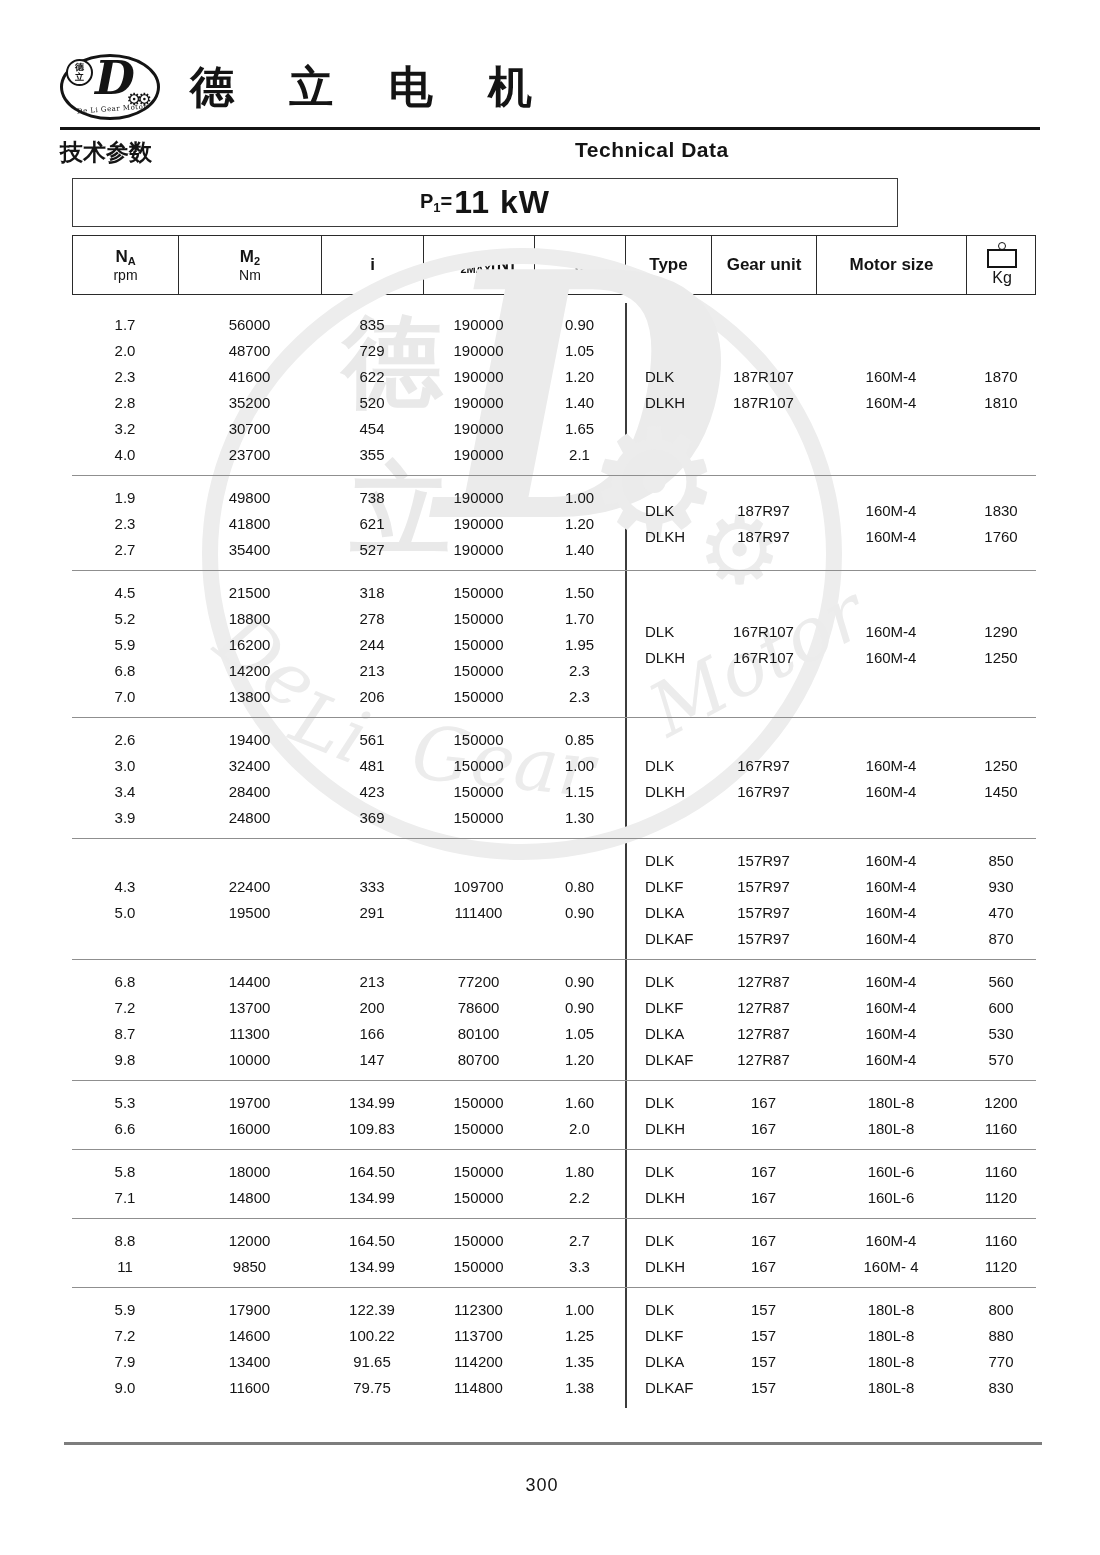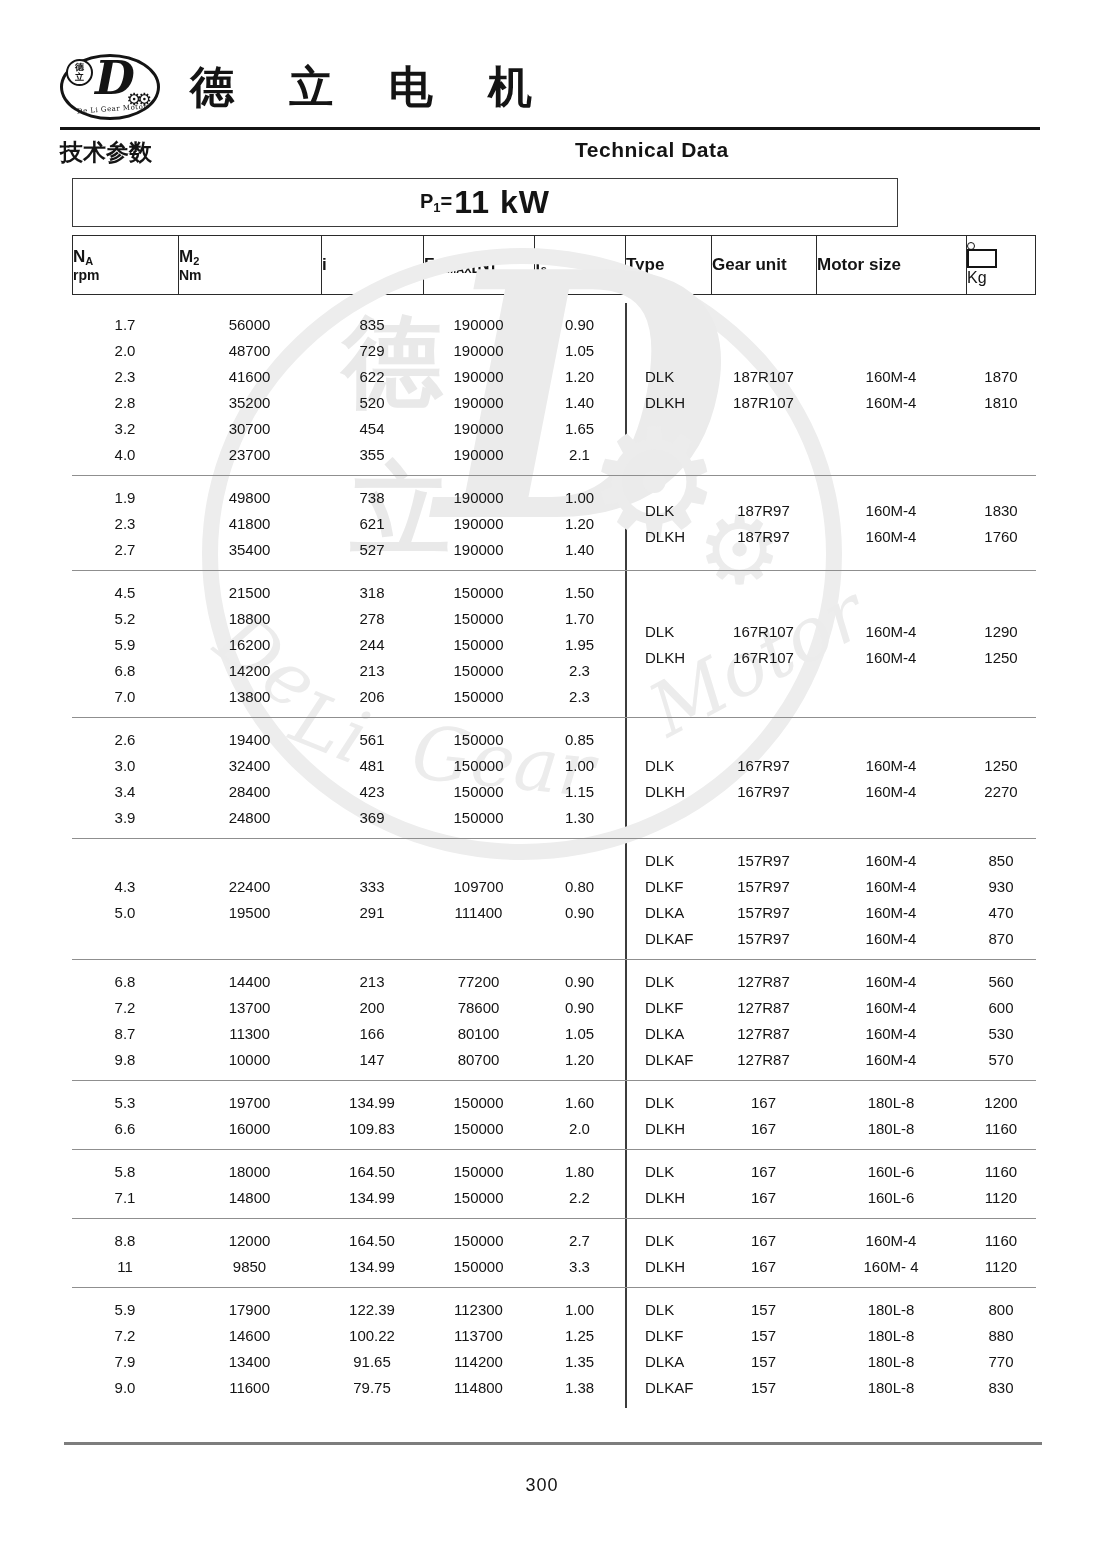--- a/index.html
+++ b/index.html
@@ -23,25 +23,25 @@
   .section-en{position:absolute;left:515px;top:1px;font-size:21px;font-weight:bold;letter-spacing:.5px}
 
   
   .power-box{margin:13px 0 8px 12px;width:826px;height:49px;border:1.5px solid #3a3a3a;display:flex;align-items:center;justify-content:center;background:#fff}
   .power-pre{font-size:20px;font-weight:bold}
   .power-sub{font-size:13px;font-weight:bold;vertical-align:-4px}
   .power-val{font-size:32px;font-weight:800;letter-spacing:1px;margin-left:2px}
 
   
   .thead{margin:7px 0 0 12px;width:964px;height:60px;display:grid;grid-template-columns:106px 143px 102px 111px 91px 86px 105px 150px 70px;border:1.5px solid #2a2a2a;background:#fff}
-  .th{border-right:1.5px solid #2a2a2a;display:flex;flex-direction:column;align-items:flex-start;justify-content:center;line-height:1.15}
+  .th{border-right:1.5px solid #2a2a2a;display:flex;flex-direction:column;align-items:center;justify-content:center;line-height:1.15}
   .th:last-child{border-right:none}
   .th-main{font-size:17px;font-weight:bold}
   .sub{font-size:11px;font-weight:bold;vertical-align:-3px}
-  .th-unit{font-size:14px;font-weight:bold}
+  .th-unit{font-size:14px;font-weight:normal}
   .kg-knob{width:8px;height:8px;border:1.5px solid #141414;border-radius:50%;background:#fff}
   .kg-box{width:30px;height:19px;border:2px solid #141414;margin-top:-1px;background:#fff}
   .kg-label{font-size:16px;margin-top:1px}
 
   
   .tbody{position:relative;margin:8px 0 0 12px;width:964px}
   .vline{position:absolute;left:553px;top:0;bottom:0;width:1.5px;background:#3c3c3c;z-index:0}
   .group{position:relative;z-index:1;display:flex;padding:8px 0;border-bottom:1.5px solid #8f8f8f}
   .group:last-child{border-bottom:none}
   .gleft{width:553px;display:flex;flex-direction:column;justify-content:center}
@@ -324,21 +324,21 @@
           <div class="mrow">
             <div class="m-type">DLK</div>
             <div class="m-gear">167R97</div>
             <div class="m-motor">160M-4</div>
             <div class="m-kg">1250</div>
           </div>
           <div class="mrow">
             <div class="m-type">DLKH</div>
             <div class="m-gear">167R97</div>
             <div class="m-motor">160M-4</div>
-            <div class="m-kg">2270</div>
+            <div class="m-kg">1450</div>
           </div>
         </div>
       </div>
       <div class="group">
         <div class="gleft">
           <div class="lrow">
             <div class="cell c-na">4.3</div>
             <div class="cell c-m2">22400</div>
             <div class="cell c-i">333</div>
             <div class="cell c-fr">109700</div>

